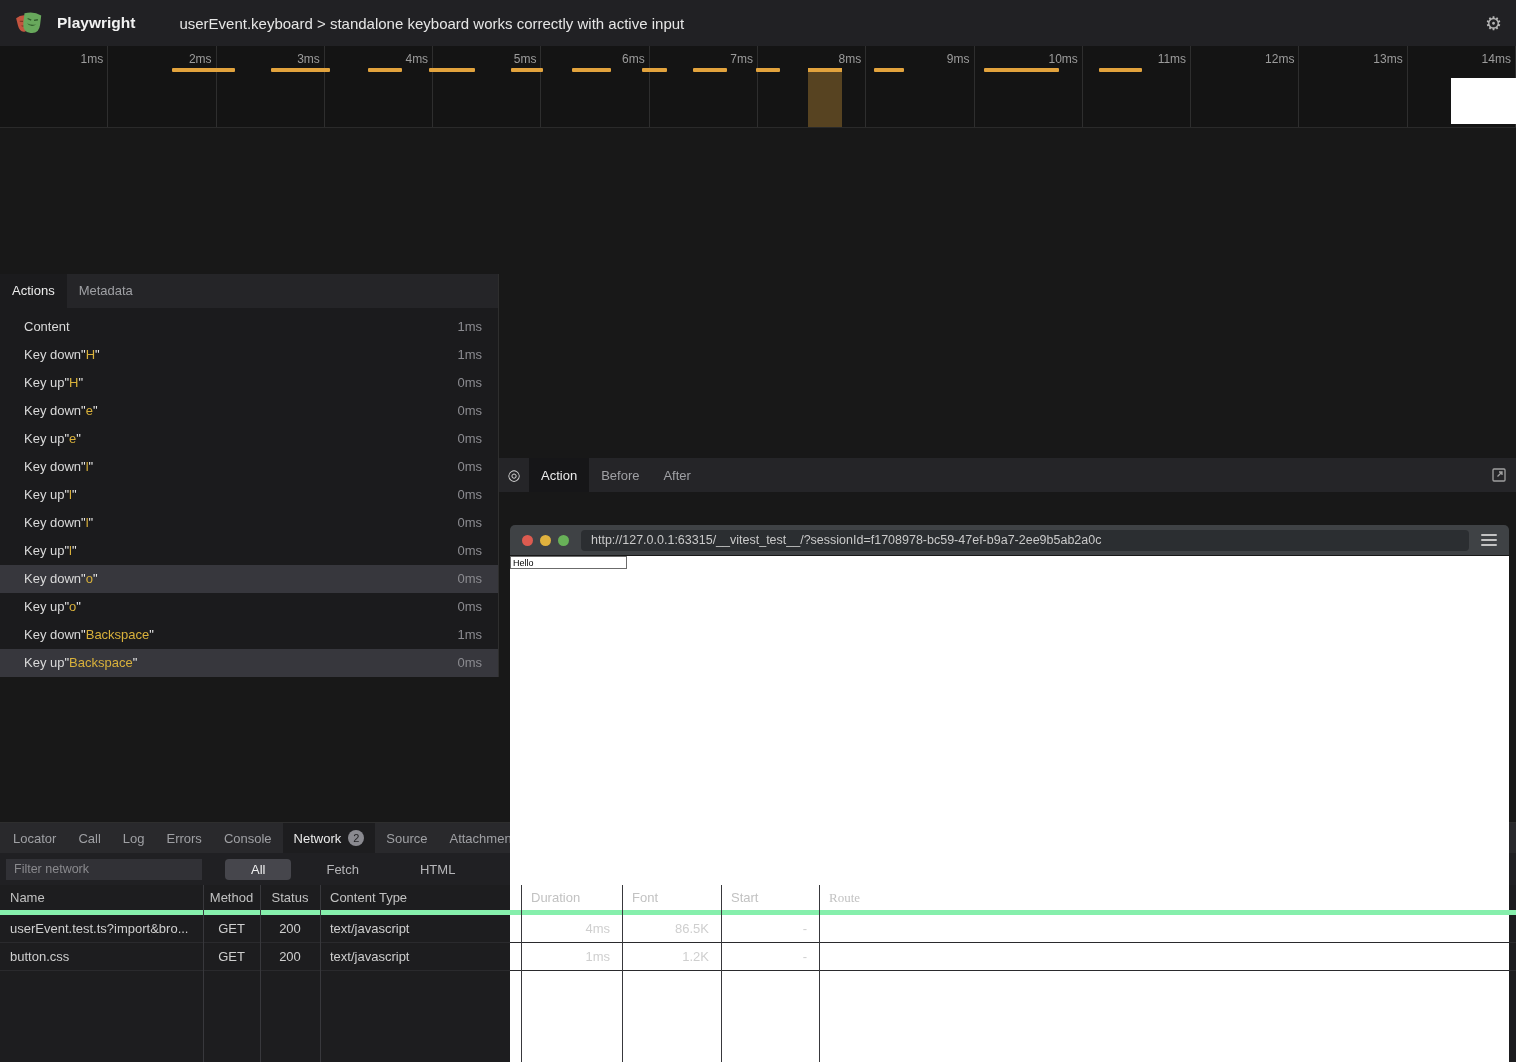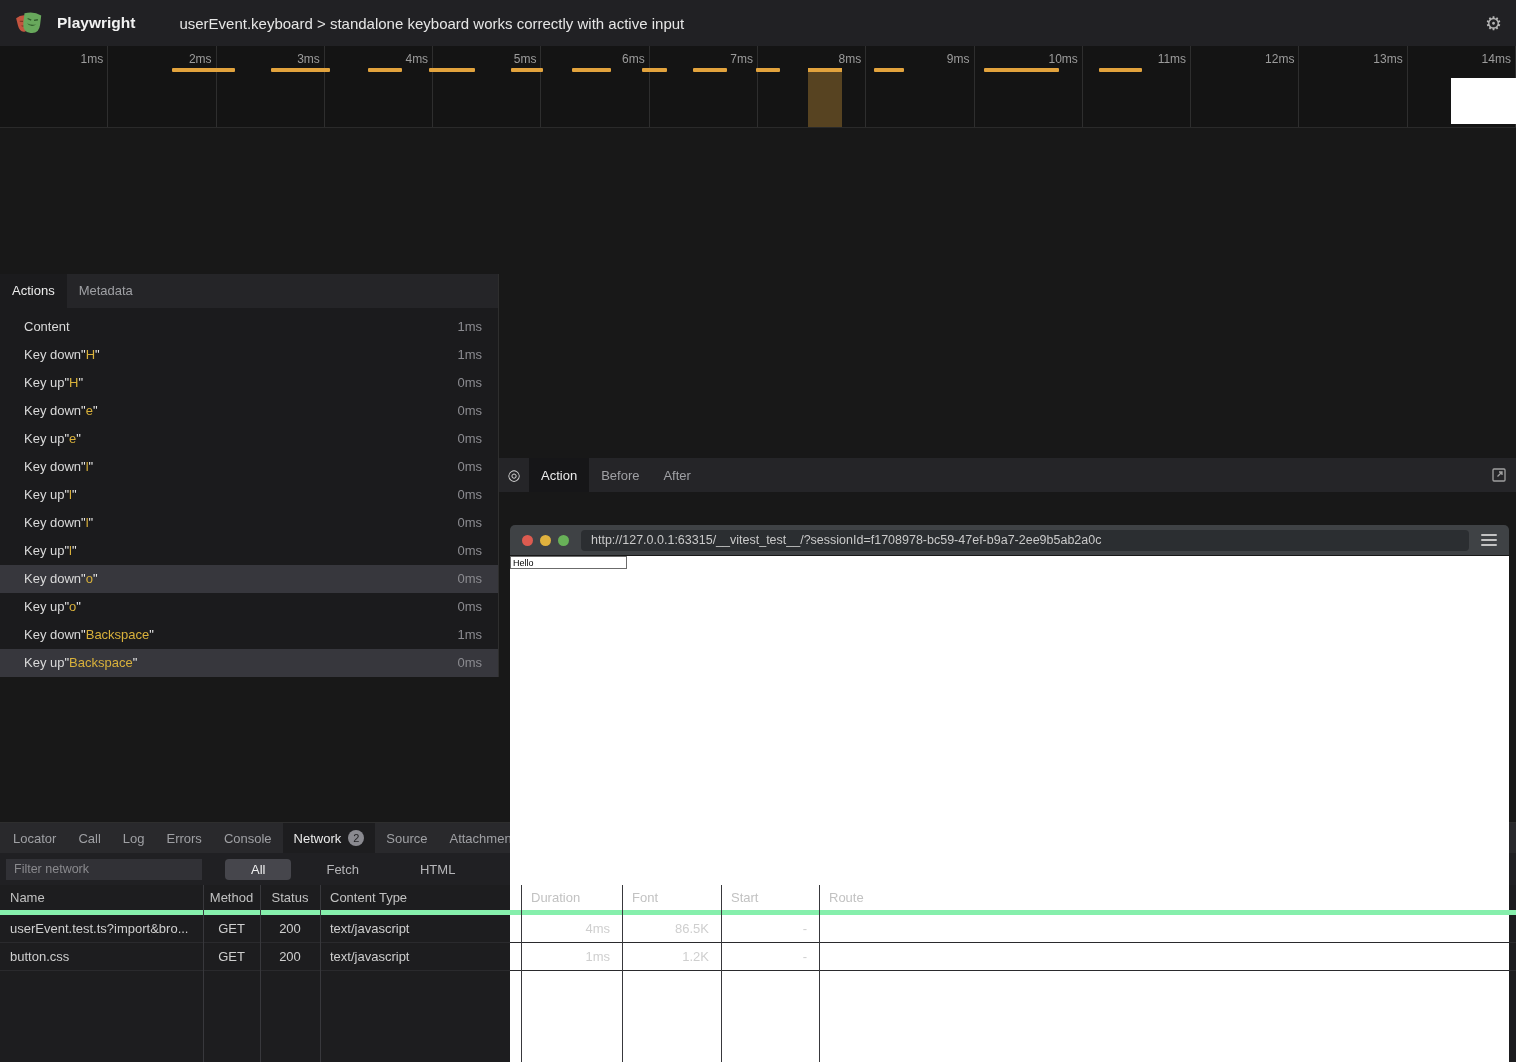--- a/index.html
+++ b/index.html
@@ -92,21 +92,21 @@
                 border-bottom:5px solid #86efac; }
   .net-row { display:flex; height:28px; align-items:center; color:#cfcfcf;
              border-bottom:1px solid #2a2a2d; cursor:pointer; }
   .c0 { width:203px; padding-left:10px; white-space:nowrap; overflow:hidden; }
   .c1 { width:57px;  text-align:center; }
   .c2 { width:60px;  text-align:center; }
   .c3 { width:201px; padding-left:10px; }
   .c4 { width:101px; text-align:right; padding-right:12px; }
   .c5 { width:99px;  text-align:right; padding-right:12px; }
   .c6 { width:98px;  text-align:right; padding-right:12px; }
-  .c7 { flex:1; padding-left:10px; }
+  .c7 { flex:1; padding-left:10px;font-family:Liberation Serif, serif; }
   .net-header .c4, .net-header .c5, .net-header .c6 { text-align:left; padding-left:10px; padding-right:0; }
 
   svg { display:block; }
 </style>
 </head>
 <body>
 
 <div class="topbar">
   <span>
     <svg width="30" height="30" viewBox="0 0 32 32">

